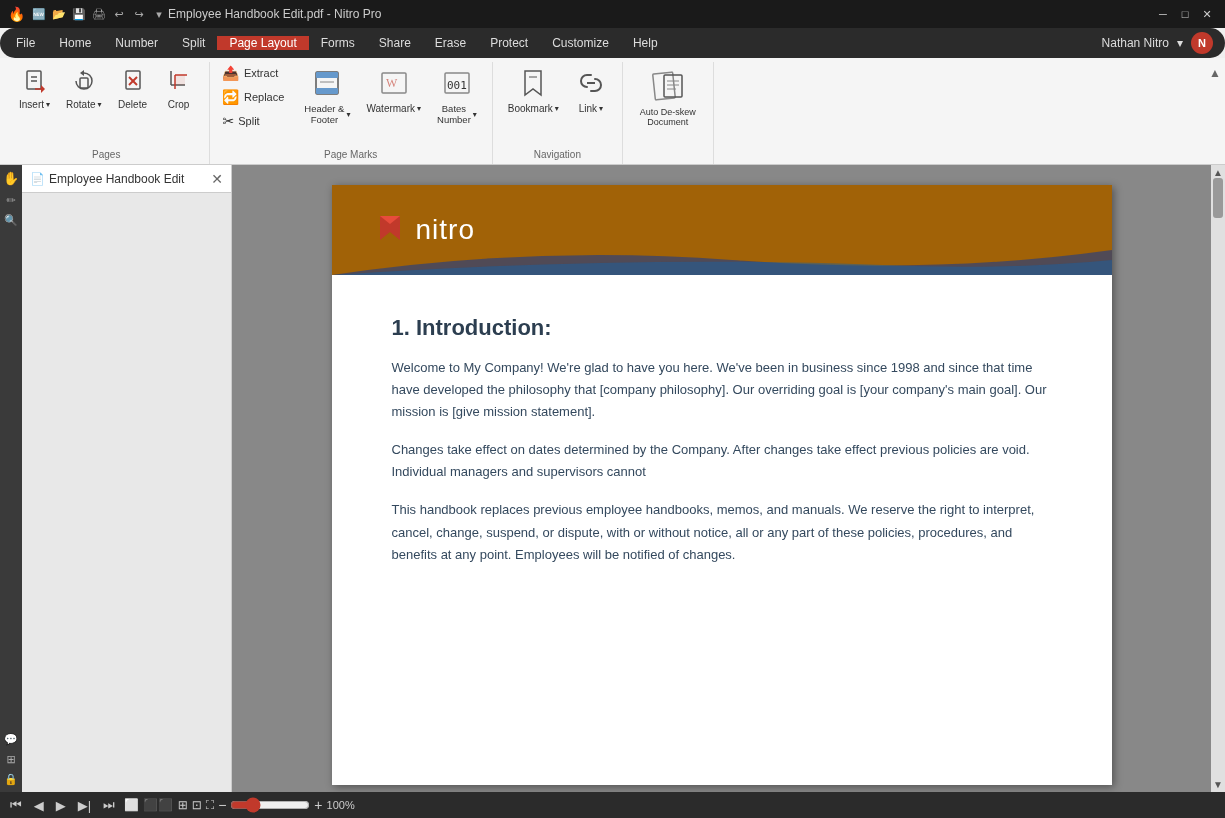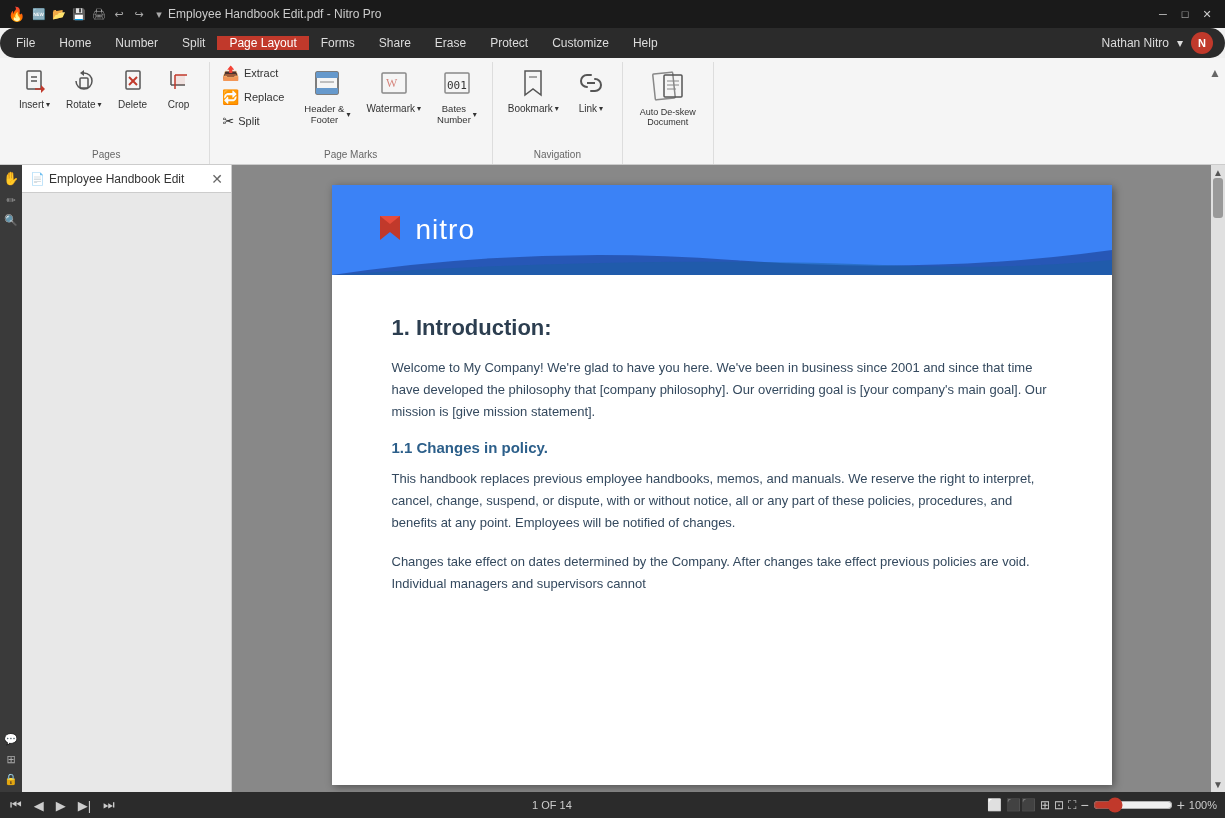--- a/index.html
+++ b/index.html
@@ -189,21 +189,21 @@
       padding: 20px;
     }
     .pdf-page {
       background: white;
       width: 780px;
       min-height: 600px;
       box-shadow: 2px 2px 8px rgba(0,0,0,0.4);
       overflow: hidden;
     }
     .pdf-header-banner {
-      background: #3b82f6;
+      background: #a16207;
       height: 90px;
       display: flex;
       align-items: center;
       padding: 0 40px;
       position: relative;
       overflow: hidden;
     }
     .pdf-header-wave {
       position: absolute;
       bottom: 0;
@@ -513,46 +513,42 @@
         </div>
 
         <svg class="pdf-header-wave" viewBox="0 0 780 30" preserveAspectRatio="none">
           <path d="M0,30 Q200,0 400,15 Q600,30 780,5 L780,30 Z" fill="#1a3a8c" opacity="0.6"></path>
           <path d="M0,30 Q300,10 550,20 Q680,25 780,15 L780,30 Z" fill="#1a5fa0" opacity="0.5"></path>
         </svg>
       </div>
 
       <div class="pdf-content">
         <div class="pdf-h1">1. Introduction:</div>
-        <div class="pdf-p">Welcome to My Company! We're glad to have you here. We've been in business since 2001 and since that time have developed the philosophy that [company philosophy]. Our overriding goal is [your company's main goal]. Our mission is [give mission statement].</div>
-        <div class="pdf-h2">1.1 Changes in policy.</div>
+        <div class="pdf-p">Welcome to My Company! We're glad to have you here. We've been in business since 1998 and since that time have developed the philosophy that [company philosophy]. Our overriding goal is [your company's main goal]. Our mission is [give mission statement].</div>
+        <div class="pdf-p">Changes take effect on dates determined by the Company. After changes take effect previous policies are void. Individual managers and supervisors cannot</div>
         <div class="pdf-p">This handbook replaces previous employee handbooks, memos, and manuals. We reserve the right to interpret, cancel, change, suspend, or dispute, with or without notice, all or any part of these policies, procedures, and benefits at any point. Employees will be notified of changes.</div>
-        <div class="pdf-p">Changes take effect on dates determined by the Company. After changes take effect previous policies are void. Individual managers and supervisors cannot</div>
       </div>
     </div>
   </div>
 
   <div style="width:14px; background:#e0e0e0; display:flex; flex-direction:column; align-items:center;">
     <div style="font-size:10px; color:#555; cursor:pointer; margin-top:2px;">▲</div>
     <div style="flex:1; width:100%; position:relative;">
       <div style="position:absolute; top:0; left:2px; right:2px; height:40px; background:#999; border-radius:3px;"></div>
     </div>
     <div style="font-size:10px; color:#555; cursor:pointer; margin-bottom:2px;">▼</div>
   </div>
 </div>
 
 <div class="status-bar">
   <button class="status-nav-btn">⏮</button>
   <button class="status-nav-btn">◀</button>
   <button class="status-nav-btn">▶</button>
   <button class="status-nav-btn">▶|</button>
   <button class="status-nav-btn">⏭</button>
-  <div class="status-bar-center">
-    <span class="page-indicator">1 OF 14</span>
-  </div>
   <div class="status-bar-right">
 
     <span style="font-size:12px; cursor:pointer;">⬜</span>
     <span style="font-size:12px; cursor:pointer;">⬛⬛</span>
     <span style="font-size:12px; cursor:pointer;">⊞</span>
     <span style="font-size:12px; cursor:pointer;">⊡</span>
     <span style="font-size:12px; cursor:pointer;">⛶</span>
     <button class="zoom-btn">−</button>
     <input type="range" class="zoom-slider" min="10" max="400" value="100" style="">
     <button class="zoom-btn">+</button>

